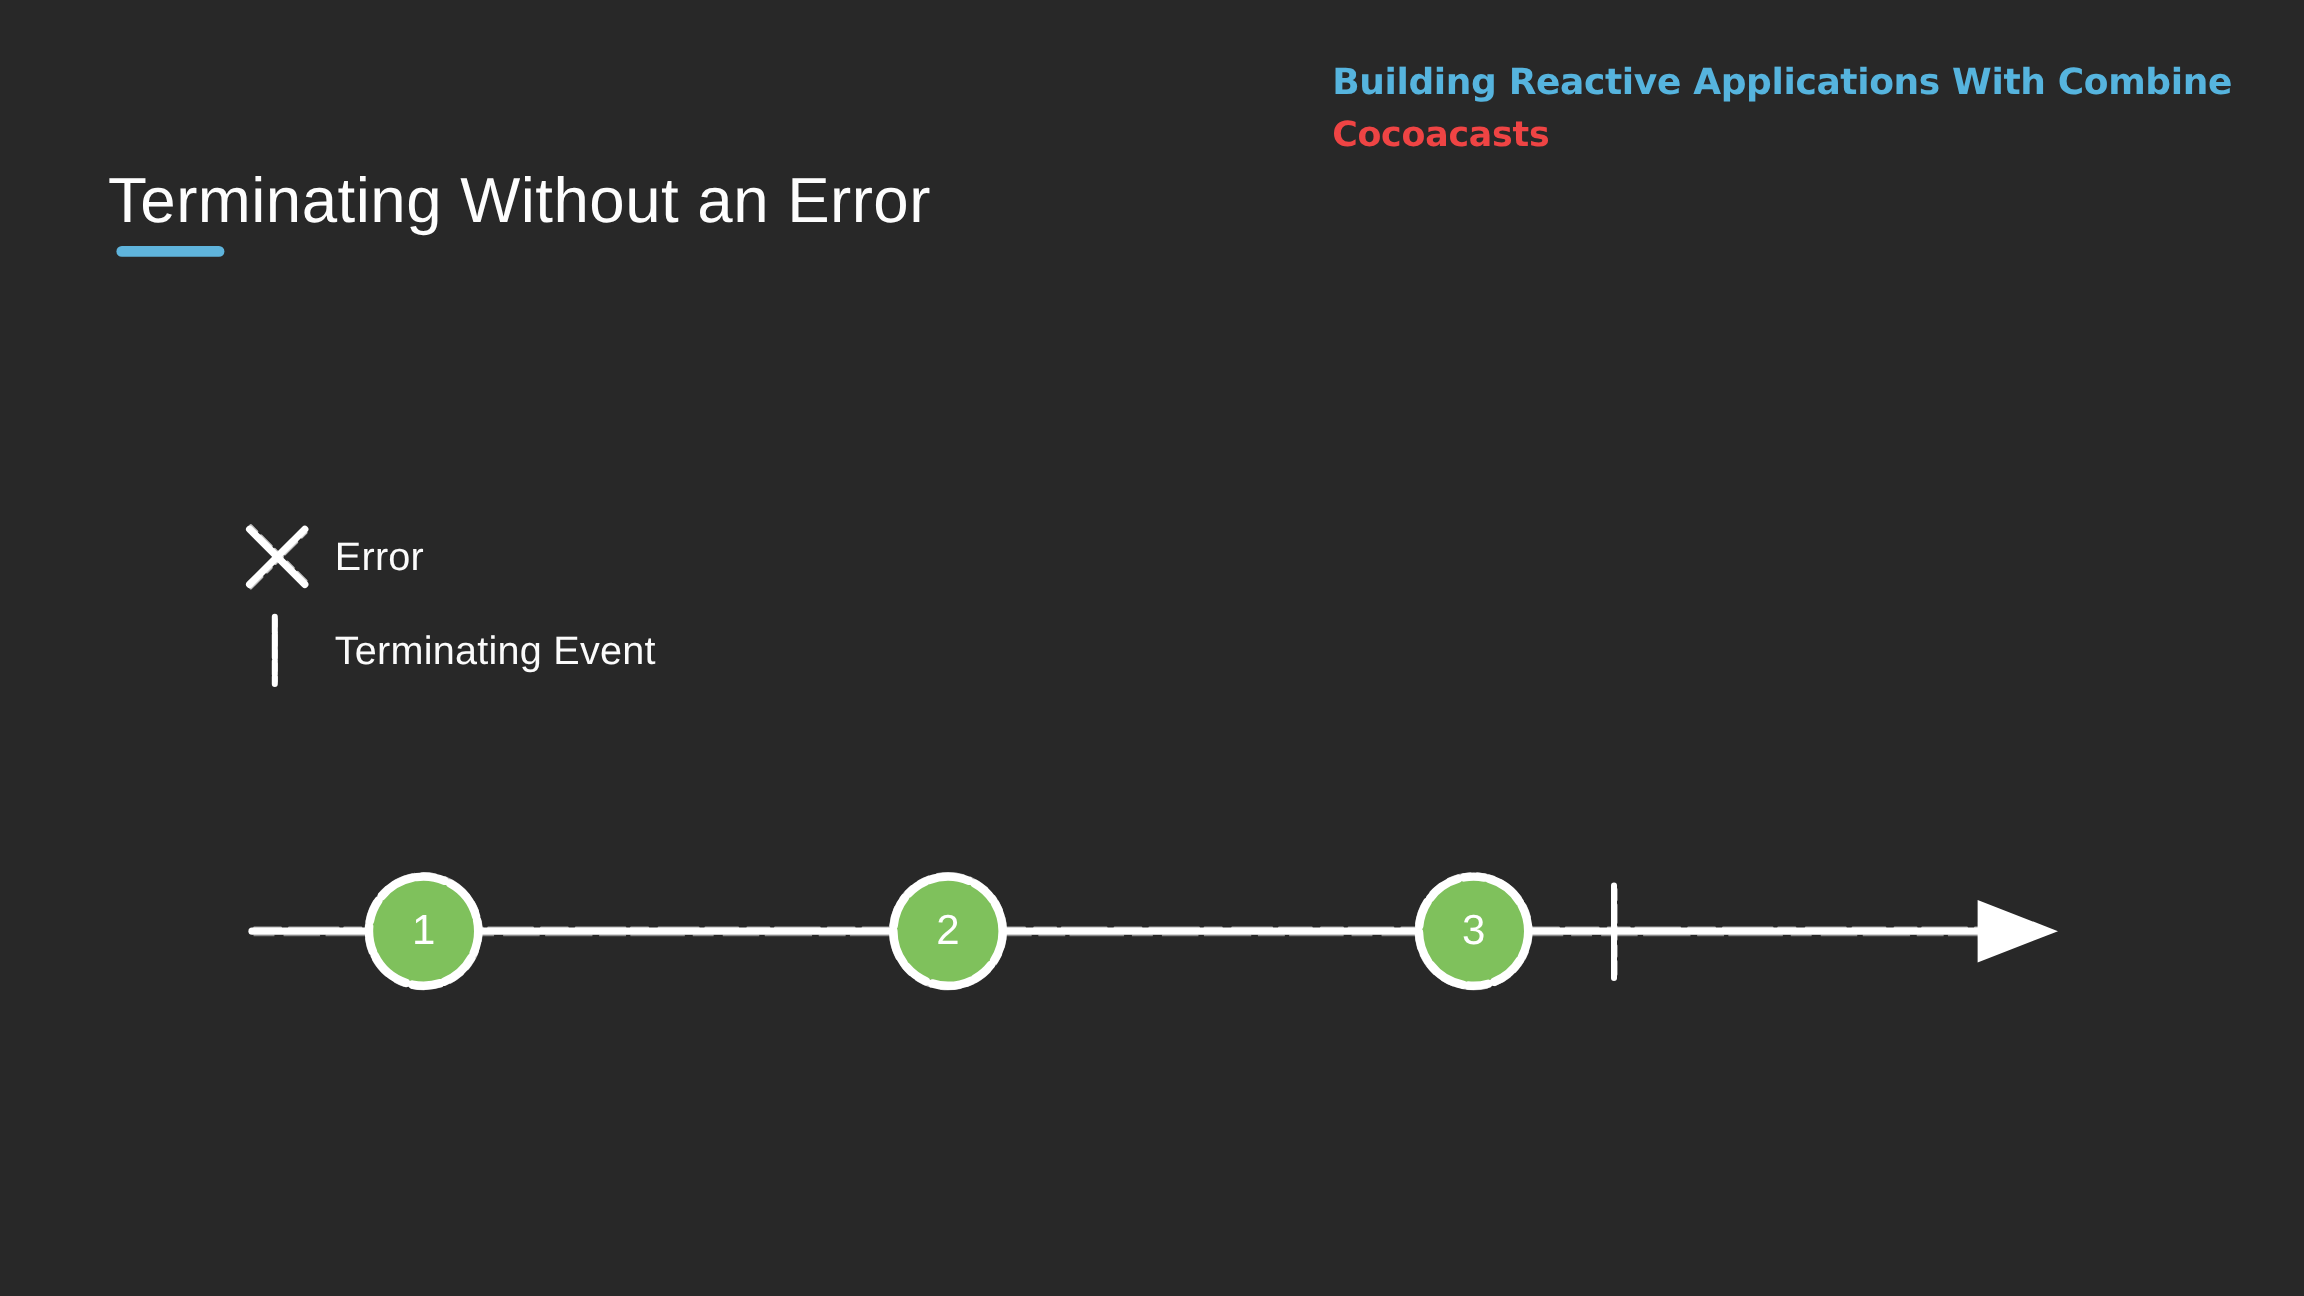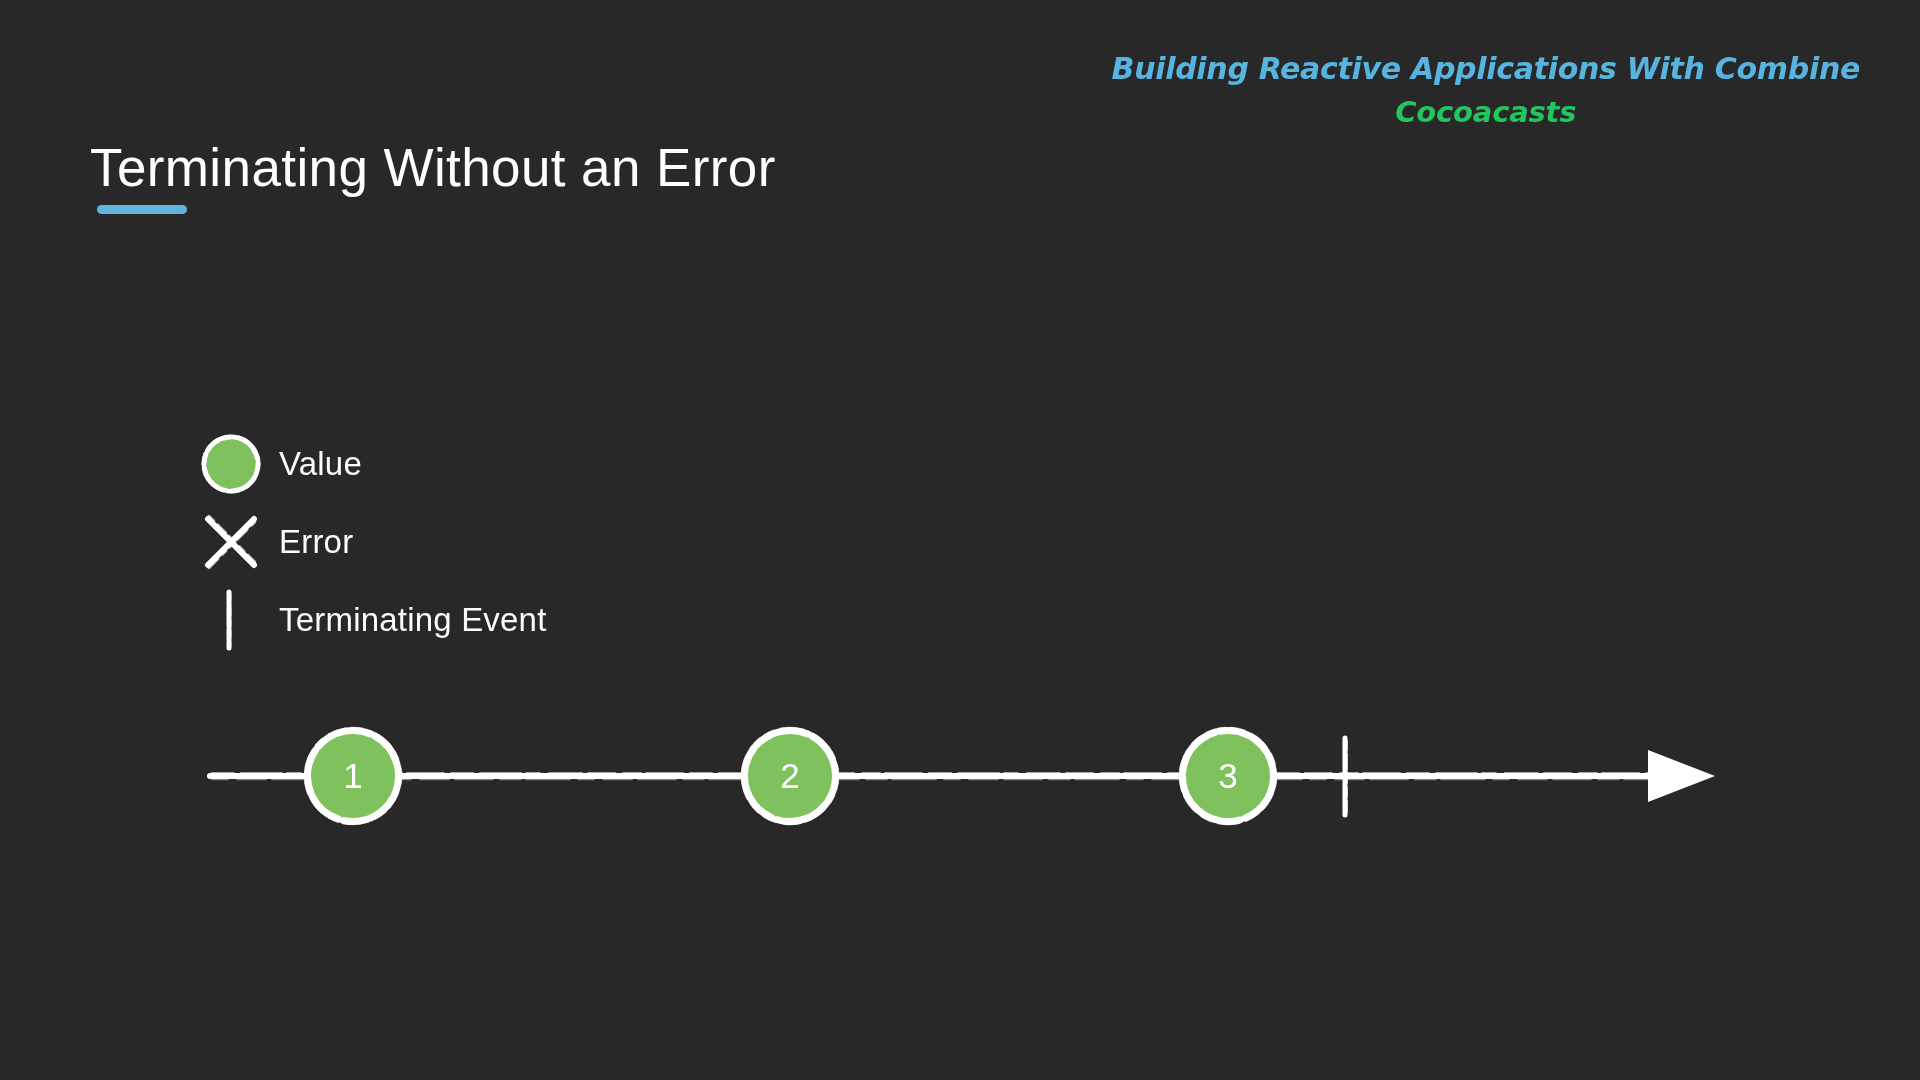--- a/index.html
+++ b/index.html
@@ -19,39 +19,38 @@
     position: absolute;
     inset: 0;
     background: #282828;
   }
 
   
   .course-header {
     position: absolute;
     top: 54px;
     right: 60px;
-    text-align: center;
+    text-align: left;
     line-height: 1.0;
-    font-style: italic;
   }
   .course-title {
     font-family: "DejaVu Sans", sans-serif;
     font-weight: 700;
     font-size: 30px;
     letter-spacing: -0.3px;
     color: #56b4de;
     white-space: nowrap;
   }
   .course-brand {
     margin-top: 14px;
     font-family: "DejaVu Sans", sans-serif;
     font-weight: 700;
     font-size: 29px;
     letter-spacing: -0.2px;
-    color: #22c55e;
+    color: #ef4444;
     white-space: nowrap;
   }
 
   
   .slide-title {
     position: absolute;
     left: 90px;
     top: 117px;
     font-family: "Liberation Sans", sans-serif;
     font-weight: 300;
@@ -136,30 +135,20 @@
   <div class="course-header">
     <div class="course-title">Building Reactive Applications With Combine</div>
     <div class="course-brand">Cocoacasts</div>
   </div>
 
   <div class="slide-title">Terminating Without an Error</div>
   <div class="title-rule"></div>
 
   <div class="legend">
 
-    <div class="legend-row">
-      <span class="legend-glyph">
-        <svg width="64" height="72" viewBox="0 0 64 72">
-          <circle cx="31" cy="36" r="25" fill="#7fc15c"></circle>
-          <circle cx="31" cy="36" r="27" fill="none" stroke="#ffffff" stroke-width="5" stroke-linecap="round" stroke-dasharray="11 3 17 2 9 3 21 2 13 3"></circle>
-          <circle cx="31" cy="36" r="28.5" fill="none" stroke="#ffffff" stroke-width="2" stroke-linecap="round" opacity="0.75" stroke-dasharray="5 7 9 4 3 8 12 5"></circle>
-        </svg>
-      </span>
-      <span class="legend-label">Value</span>
-    </div>
 
     <div class="legend-row">
       <span class="legend-glyph">
         <svg width="64" height="72" viewBox="0 0 64 72">
           <g stroke="#ffffff" stroke-width="6" stroke-linecap="round">
             <line x1="8" y1="13" x2="54" y2="59"></line>
             <line x1="54" y1="13" x2="8" y2="59"></line>
           </g>
           <g stroke="#ffffff" stroke-width="2.5" stroke-linecap="round" opacity="0.7">
             <line x1="9" y1="10" x2="55" y2="56" stroke-dasharray="7 5 12 4 9 6"></line>

